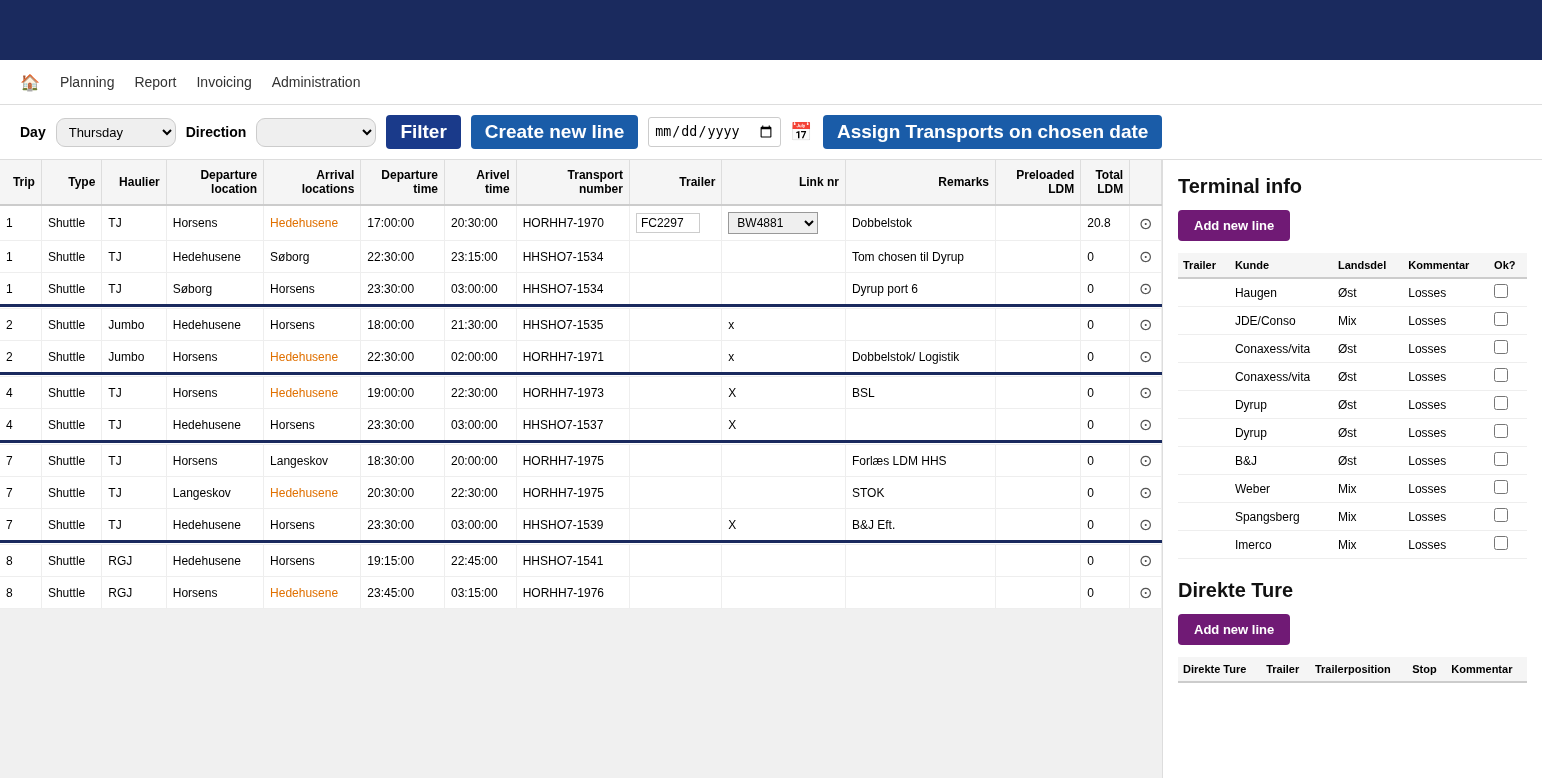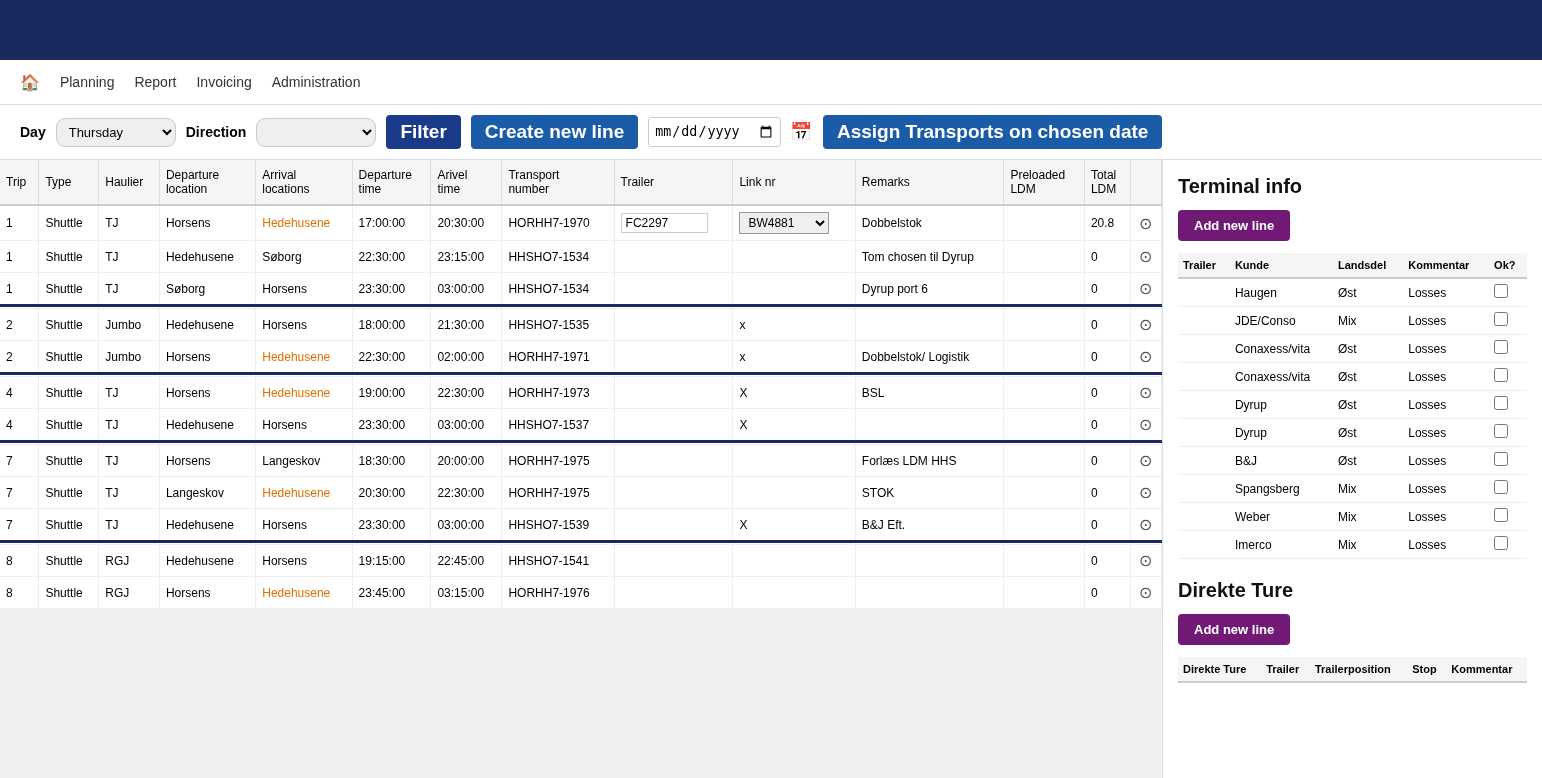--- a/index.html
+++ b/index.html
@@ -76,41 +76,41 @@
       border-collapse: collapse;
       font-size: 12px;
       background: #fff;
     }
     table.data-table thead tr {
       background: #f5f5f5;
       border-bottom: 2px solid #ccc;
     }
     table.data-table thead th {
       padding: 8px 6px;
-      text-align: left;
-      font-weight: normal;
+      text-align: right;
+      font-weight: bold;
       font-size: 12px;
       border-right: 1px solid #ddd;
       white-space: nowrap;
     }
     table.data-table tbody td {
       padding: 6px 6px;
       border-right: 1px solid #eee;
       border-bottom: 1px solid #eee;
       white-space: nowrap;
     }
 
     .group-divider td {
       border-top: 3px solid #1a2a5e !important;
       padding: 0 !important;
       height: 3px;
     }
 
     .trailer-input {
-      width: 87px;
+      width: 64px;
       border: 1px solid #ccc;
       padding: 2px 4px;
       font-size: 12px;
     }
     .link-select {
       width: 90px;
       border: 1px solid #999;
       padding: 2px 4px;
       font-size: 12px;
     }
@@ -506,28 +506,28 @@
           </tr>
           <tr>
             <td></td>
             <td>B&amp;J</td>
             <td>Øst</td>
             <td>Losses</td>
             <td><input type="checkbox" style=""></td>
           </tr>
           <tr>
             <td></td>
+            <td>Weber</td>
+            <td>Mix</td>
+            <td>Losses</td>
+            <td><input type="checkbox" style=""></td>
+          </tr>
+          <tr>
+            <td></td>
             <td>Spangsberg</td>
-            <td>Mix</td>
-            <td>Losses</td>
-            <td><input type="checkbox" style=""></td>
-          </tr>
-          <tr>
-            <td></td>
-            <td>Weber</td>
             <td>Mix</td>
             <td>Losses</td>
             <td><input type="checkbox" style=""></td>
           </tr>
           <tr>
             <td></td>
             <td>Imerco</td>
             <td>Mix</td>
             <td>Losses</td>
             <td><input type="checkbox" style=""></td>

